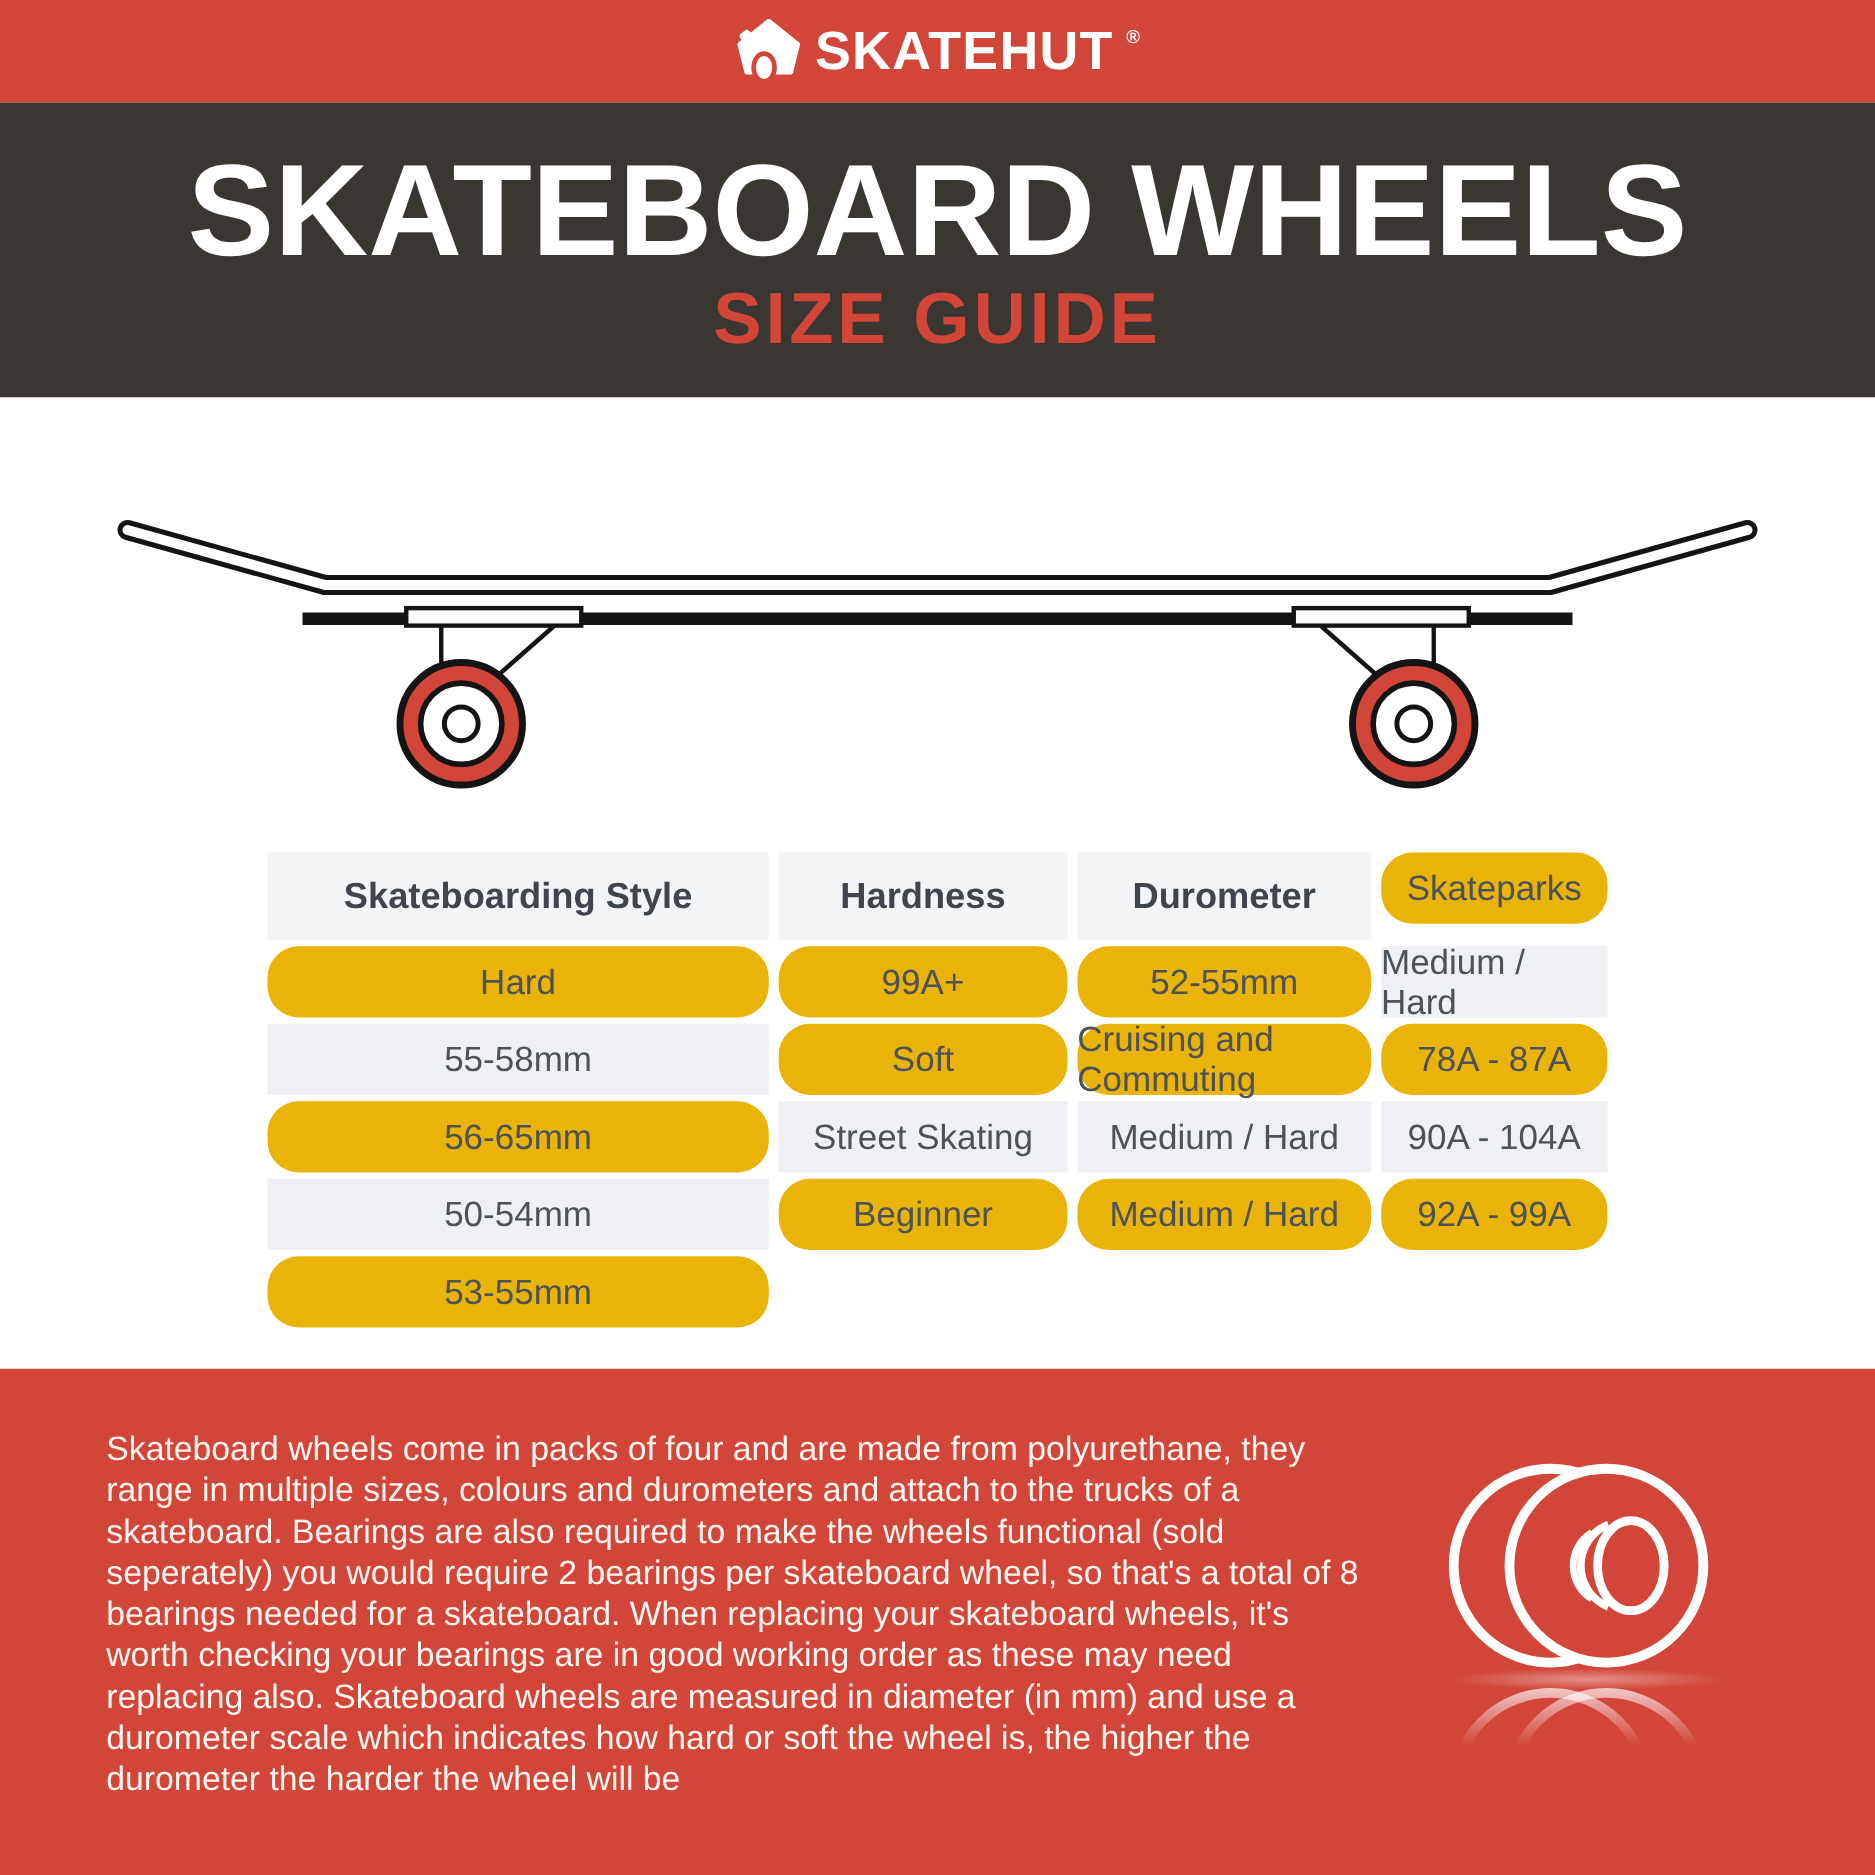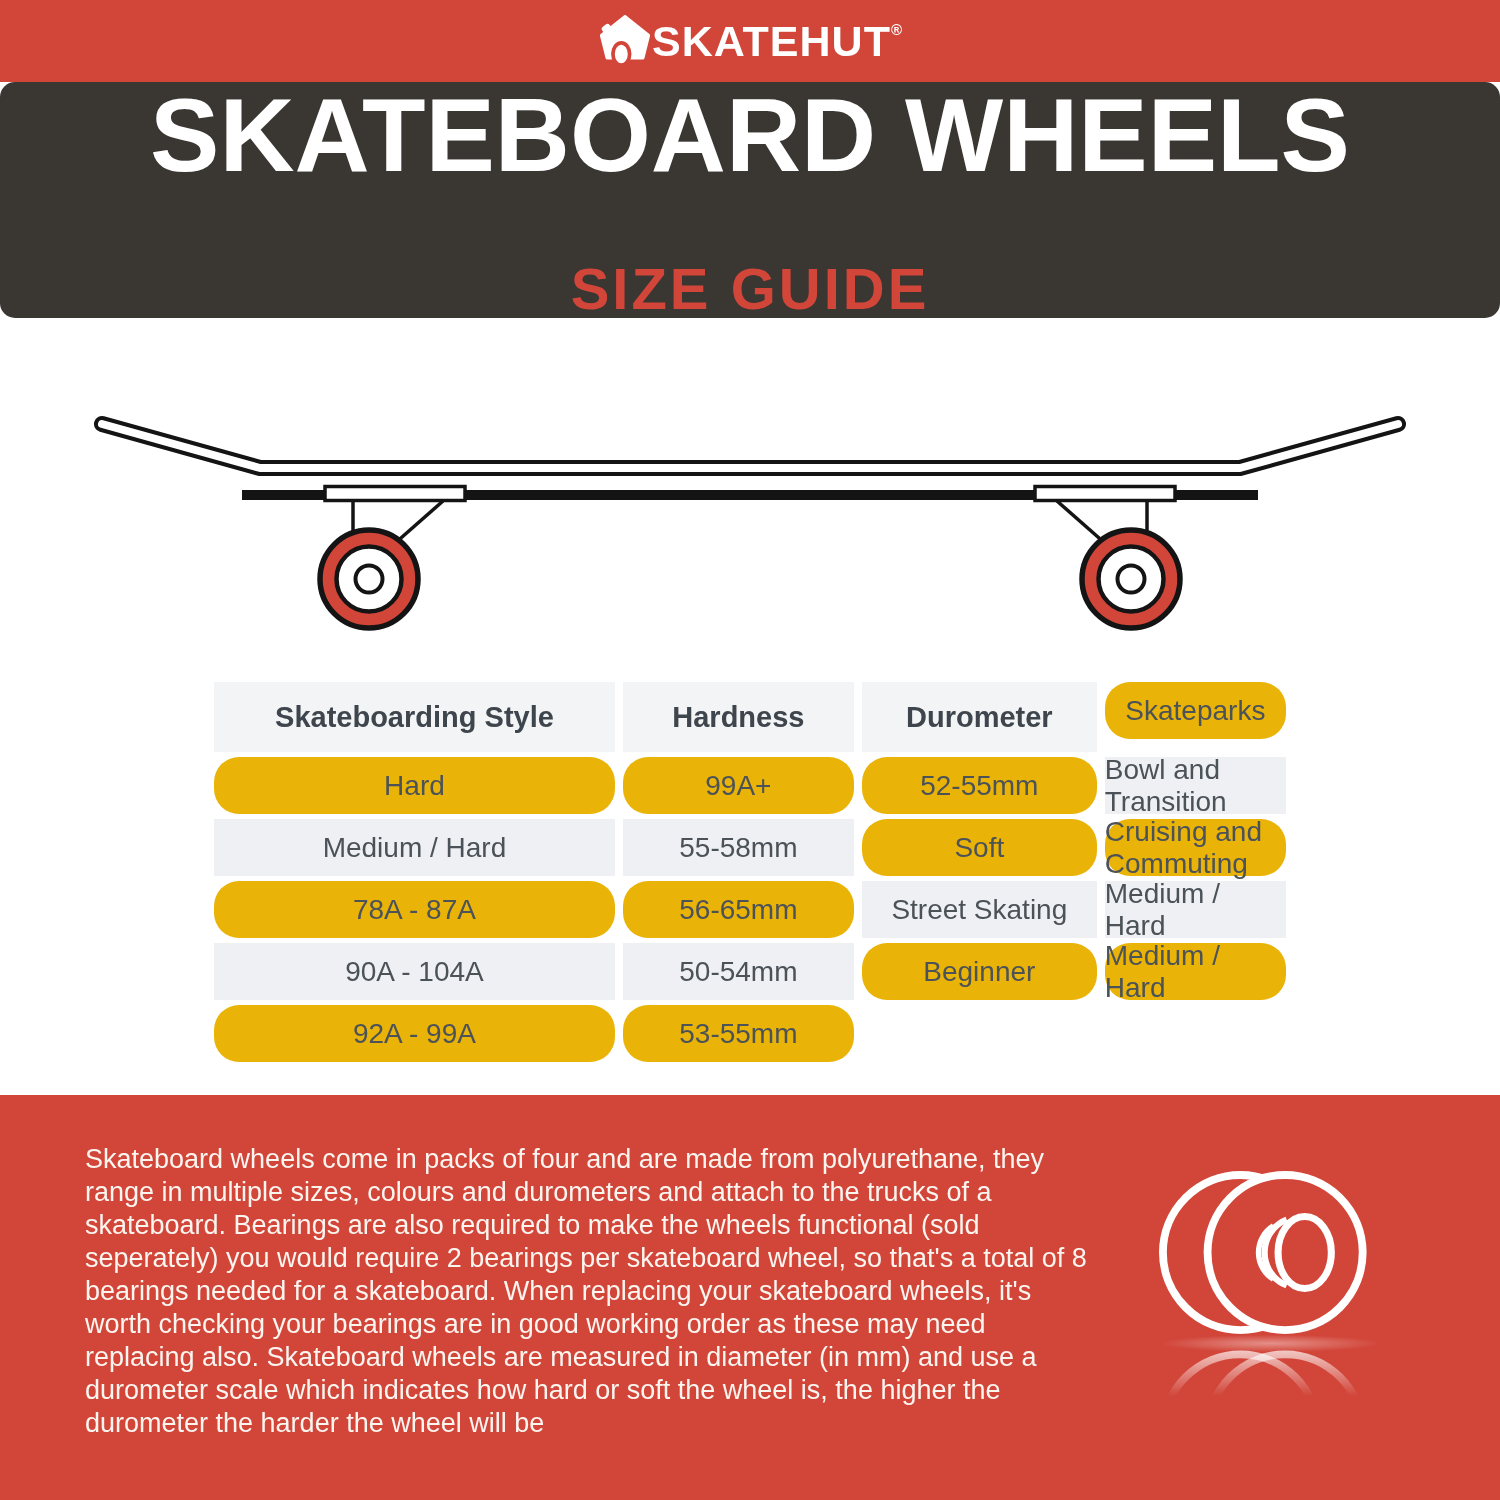--- a/index.html
+++ b/index.html
@@ -8,31 +8,31 @@
     display:flex; flex-direction:column;
     background:#ffffff;
     font-family:"Liberation Sans","DejaVu Sans",sans-serif;
   }
 
   
   .topbar {
     height:82px; flex:0 0 82px; background:#d2463a;
     display:flex; align-items:center; justify-content:center; gap:12px;
   }
-  .logo { display:flex; align-items:center; }
+  .logo { display:flex; align-items:center; gap:10px; }
   .logo svg { display:block; }
   .logo-text {
     color:#ffffff; font-size:43px; font-weight:bold; letter-spacing:1px; line-height:1;
   }
   .reg-mark { color:#ffffff; font-size:15px; font-weight:bold; align-self:flex-start; margin-top:6px; }
 
   
   .banner {
     height:236px; flex:0 0 236px; background:#3a3632;
-    display:flex; flex-direction:column; align-items:center; justify-content:space-between;border-radius:15px;
+    display:flex; flex-direction:column; align-items:center; justify-content:center;
   }
   .banner-title {
     margin:0; color:#ffffff; font-size:104px; font-weight:bold;
     line-height:1.02; letter-spacing:0px; white-space:nowrap;
   }
   .banner-subtitle {
     margin:4px 0 0; color:#d2463a; font-size:58px; font-weight:bold;
     letter-spacing:3px; line-height:1; white-space:nowrap;
   }
 
@@ -128,21 +128,20 @@
   <div class="size-table">
     <div class="th">Skateboarding Style</div>
     <div class="th">Hardness</div>
     <div class="th">Durometer</div>
 
     <div class="td r-dark">Skateparks</div>
     <div class="td r-dark">Hard</div>
     <div class="td r-dark">99A+</div>
     <div class="td r-dark">52-55mm</div>
 
-    <div class="td r-light">Bowl and Transition</div>
     <div class="td r-light">Medium / Hard</div>
     <div class="td r-light">55-58mm</div>
 
     <div class="td r-dark">Soft</div>
     <div class="td r-dark">Cruising and Commuting</div>
     <div class="td r-dark">78A - 87A</div>
     <div class="td r-dark">56-65mm</div>
 
     <div class="td r-light">Street Skating</div>
     <div class="td r-light">Medium / Hard</div>

